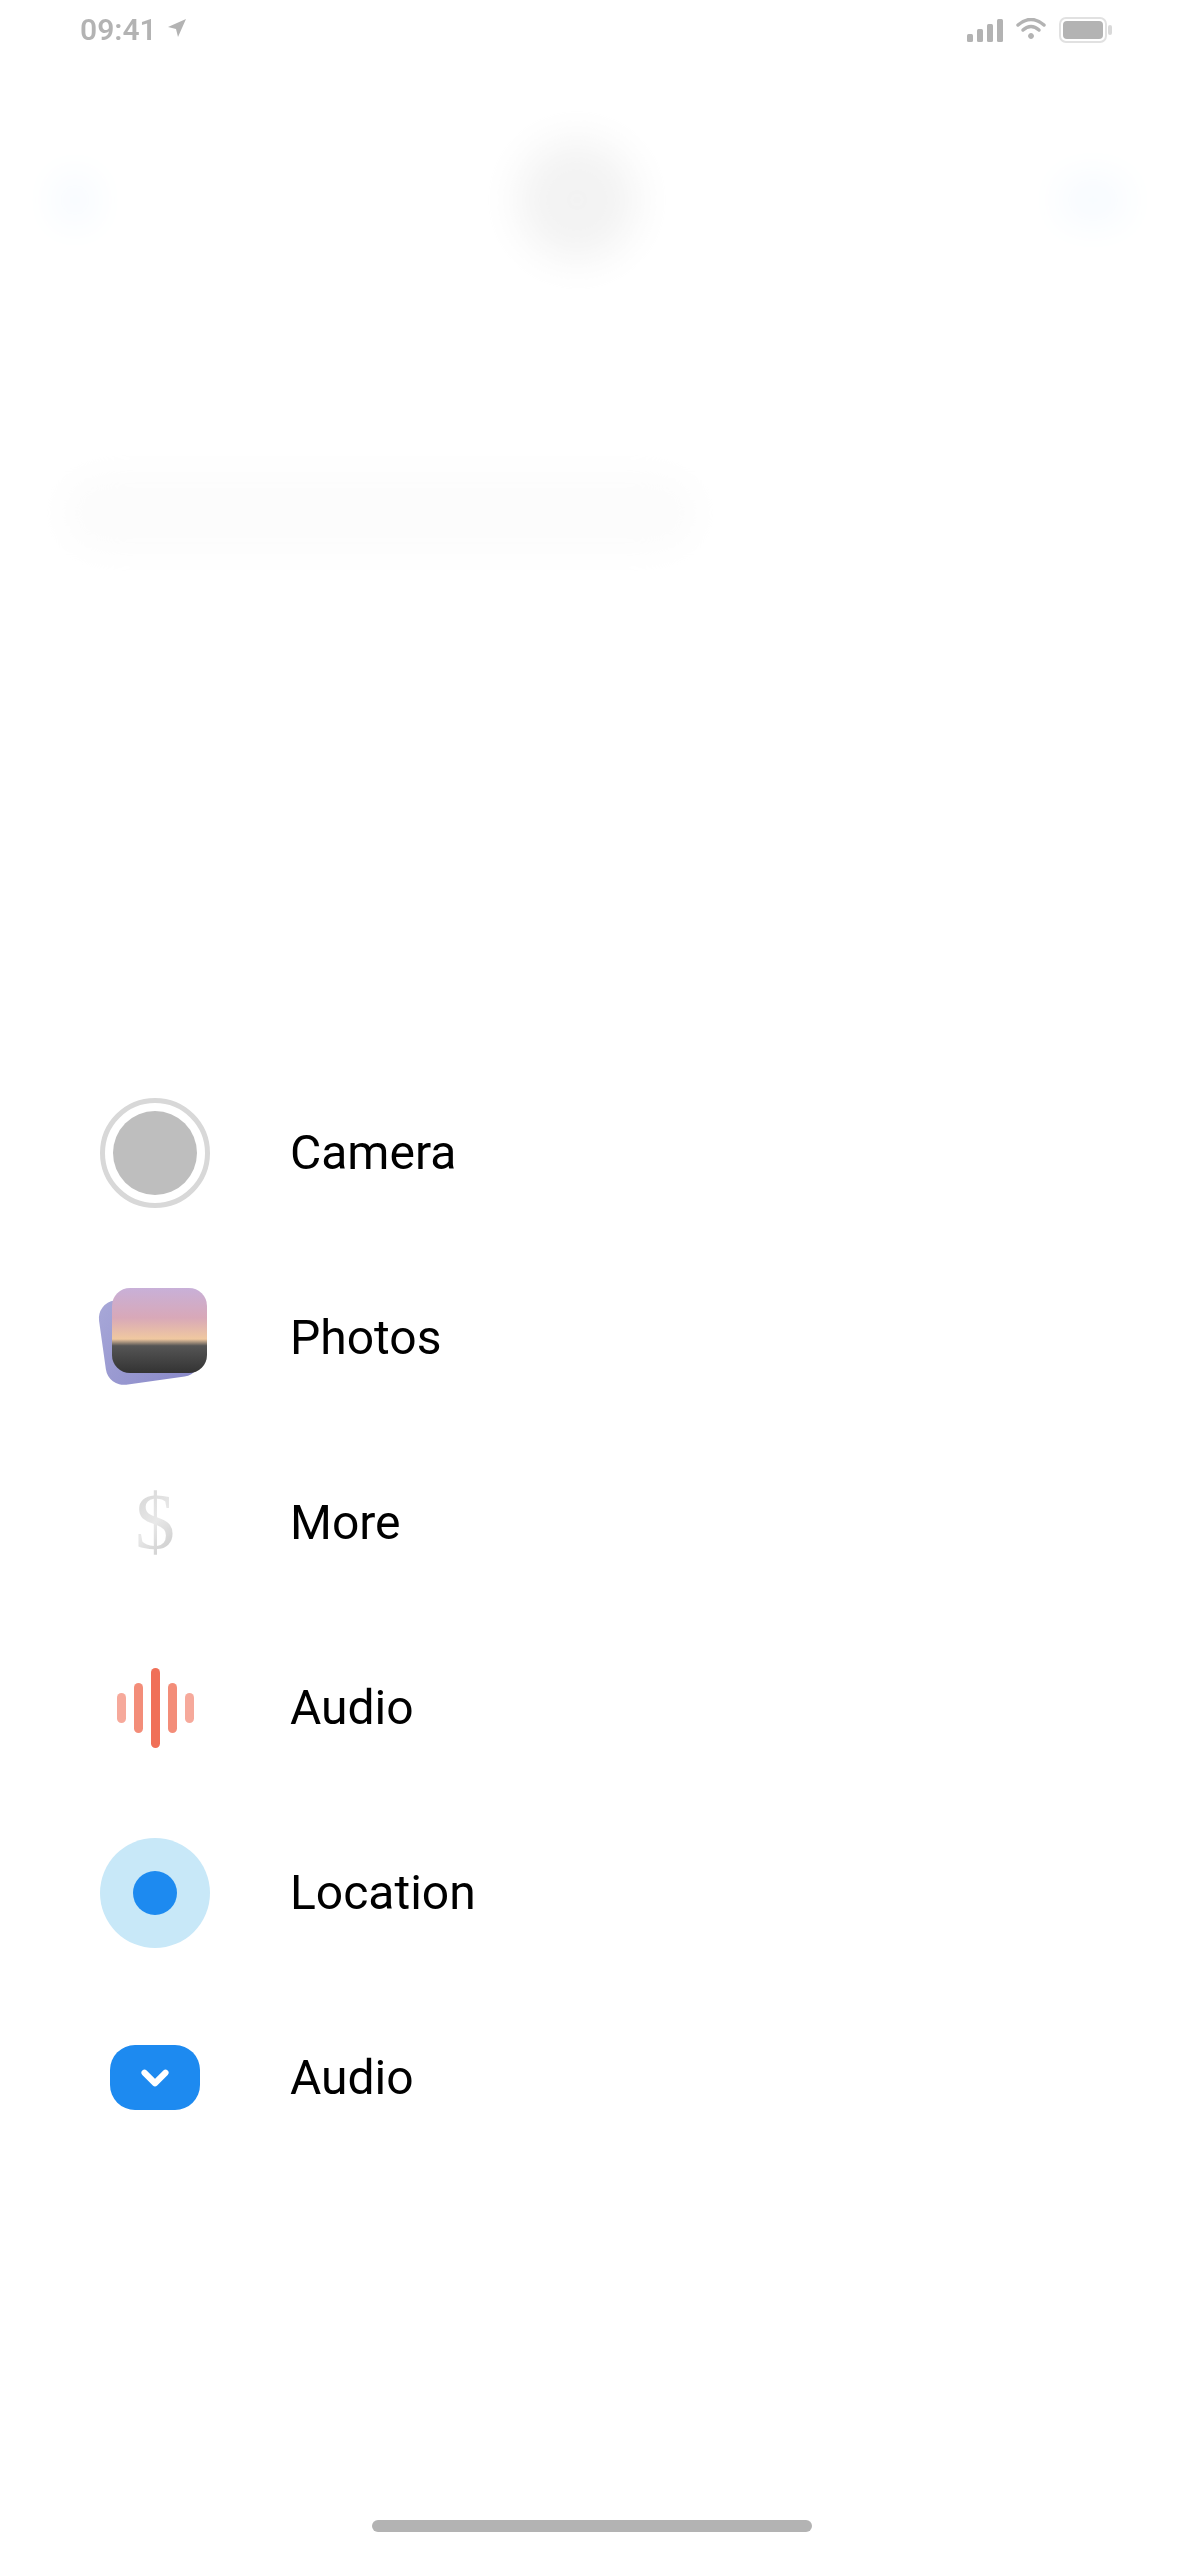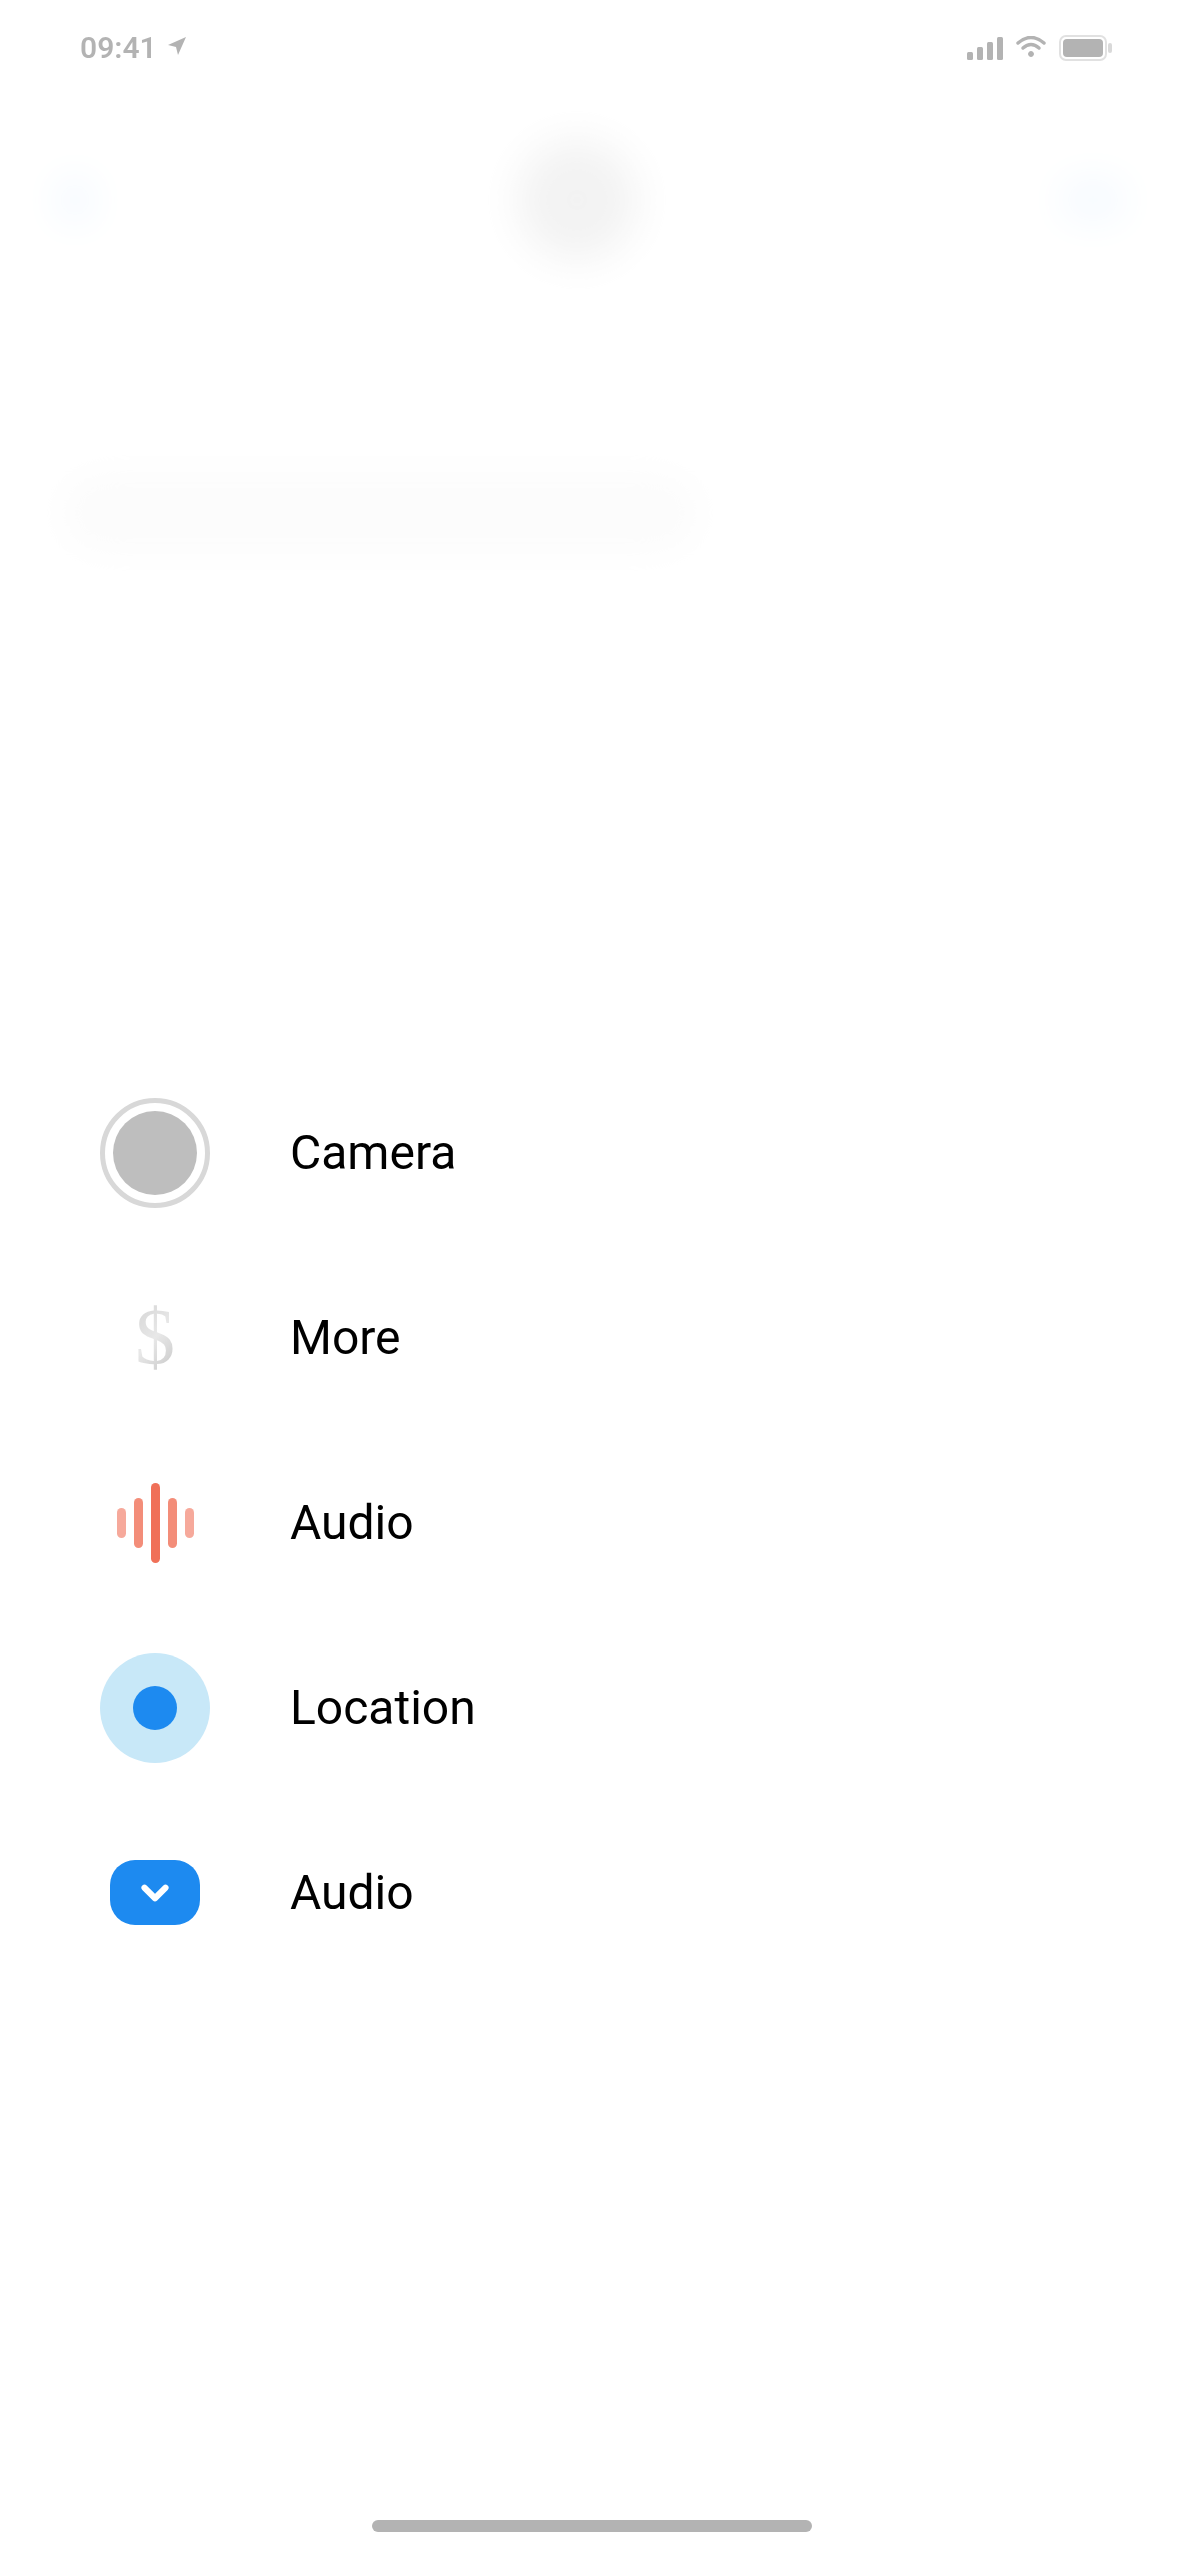--- a/index.html
+++ b/index.html
@@ -14,21 +14,21 @@
       background: #ffffff;
       position: relative;
       overflow: hidden;
     }
     
     
     .status-bar {
       display: flex;
       justify-content: space-between;
       align-items: center;
-      padding: 30px 70px 20px 80px;
+      padding: 12px 70px 20px 80px;
       font-size: 30px;
       font-weight: 600;
       color: #000;
     }
     .status-left {
       display: flex;
       align-items: center;
       gap: 8px;
     }
     .status-right {
@@ -346,20 +346,29 @@
 
   <div class="menu-item">
     <div class="menu-icon">
       <div class="camera-icon-outer">
         <div class="camera-icon-inner"></div>
       </div>
     </div>
     <span class="menu-label">Camera</span>
   </div>
 
+  <div class="menu-item">
+    <div class="menu-icon">
+      <div class="photos-icon">
+        <div class="photos-back"></div>
+        <div class="photos-front"></div>
+      </div>
+    </div>
+    <span class="menu-label">Photos</span>
+  </div>
 
 
   <div class="menu-item">
     <div class="menu-icon">
       <span class="cash-icon">$</span>
     </div>
     <span class="menu-label">More</span>
   </div>
 
   <div class="menu-item">

